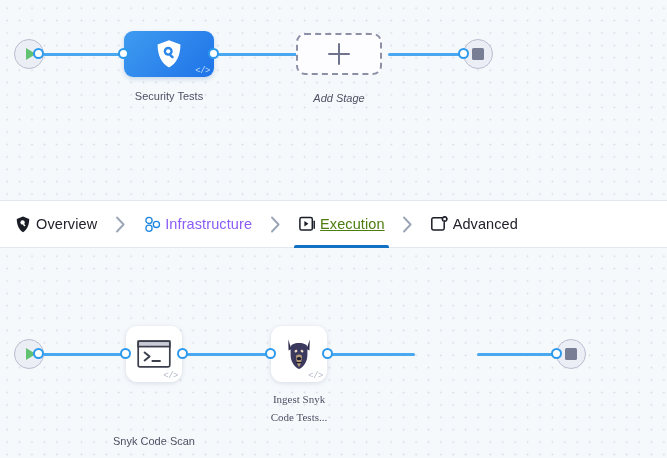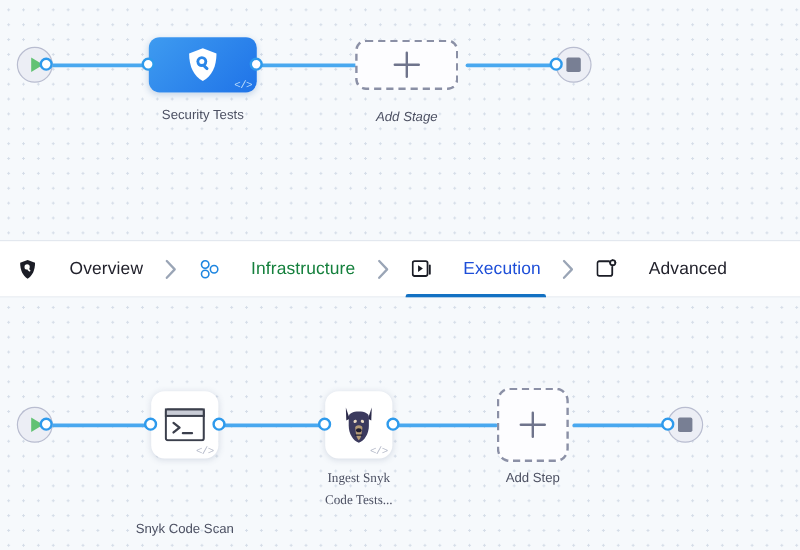--- a/index.html
+++ b/index.html
@@ -27,31 +27,31 @@
   
   .tabbar{
     position:absolute;top:200px;left:0;width:667px;height:48px;
     background:#ffffff;
     border-top:1px solid #e3e8ef;
     border-bottom:1px solid #e3e8ef;
     display:flex;align-items:center;
     box-sizing:border-box;
   }
   .tab{
-    display:flex;align-items:center;gap:26px;
+    display:flex;align-items:center;gap:4px;
     height:47px;padding:0 2px;
     box-sizing:border-box;
     cursor:pointer;
     position:relative;
   }
   .tab .tlabel{
     font-size:14.5px;color:#22222c;letter-spacing:.1px;white-space:nowrap;
   }
-  .tab.active .tlabel{color:#1d4ed8;}
-  .tab.blue .tlabel{color:#15803d;}
+  .tab.active .tlabel{color:#4d7c0f;text-decoration:underline;}
+  .tab.blue .tlabel{color:#8b5cf6;}
   .tab.active::after{
     content:"";position:absolute;left:-2px;right:-2px;bottom:0;height:3px;
     background:#1371c3;border-radius:2px 2px 0 0;
   }
   .tab-ico{display:flex;align-items:center;justify-content:center;width:18px;height:18px;flex:0 0 18px;}
   .sep{
     display:flex;align-items:center;justify-content:center;
     width:42px;height:20px;flex:0 0 42px;
     color:#9aa5b6;
   }
@@ -277,26 +277,20 @@
           <ellipse cx="15" cy="20.6" rx="2.3" ry="1.7" fill="#1c1b30"></ellipse>
           <path d="M12.4 24.6 H17.6" stroke="#1c1b30" stroke-width="1.1" stroke-linecap="round"></path>
         </svg>
         <span class="codebadge on-white">&lt;/&gt;</span>
       </div>
       <div class="nlabel wrap" style="top:64px;"><span>Ingest Snyk</span><br><span>Code Tests...</span></div>
     </div>
     <div class="dot" style="left:265px;top:100px;"></div>
     <div class="dot" style="left:322px;top:100px;"></div>
 
-    <div class="node" style="left:414px;top:75px;">
-      <div class="card card-add-step">
-        <span class="plus"></span>
-      </div>
-      <div class="nlabel" style="top:67px;">Add Step</div>
-    </div>
 
     <div class="endcap" style="left:556px;top:91px;">
       <div class="stop-sq"></div>
     </div>
     <div class="dot" style="left:551px;top:100px;"></div>
   </div>
 
 </div>
 
 </body></html>

